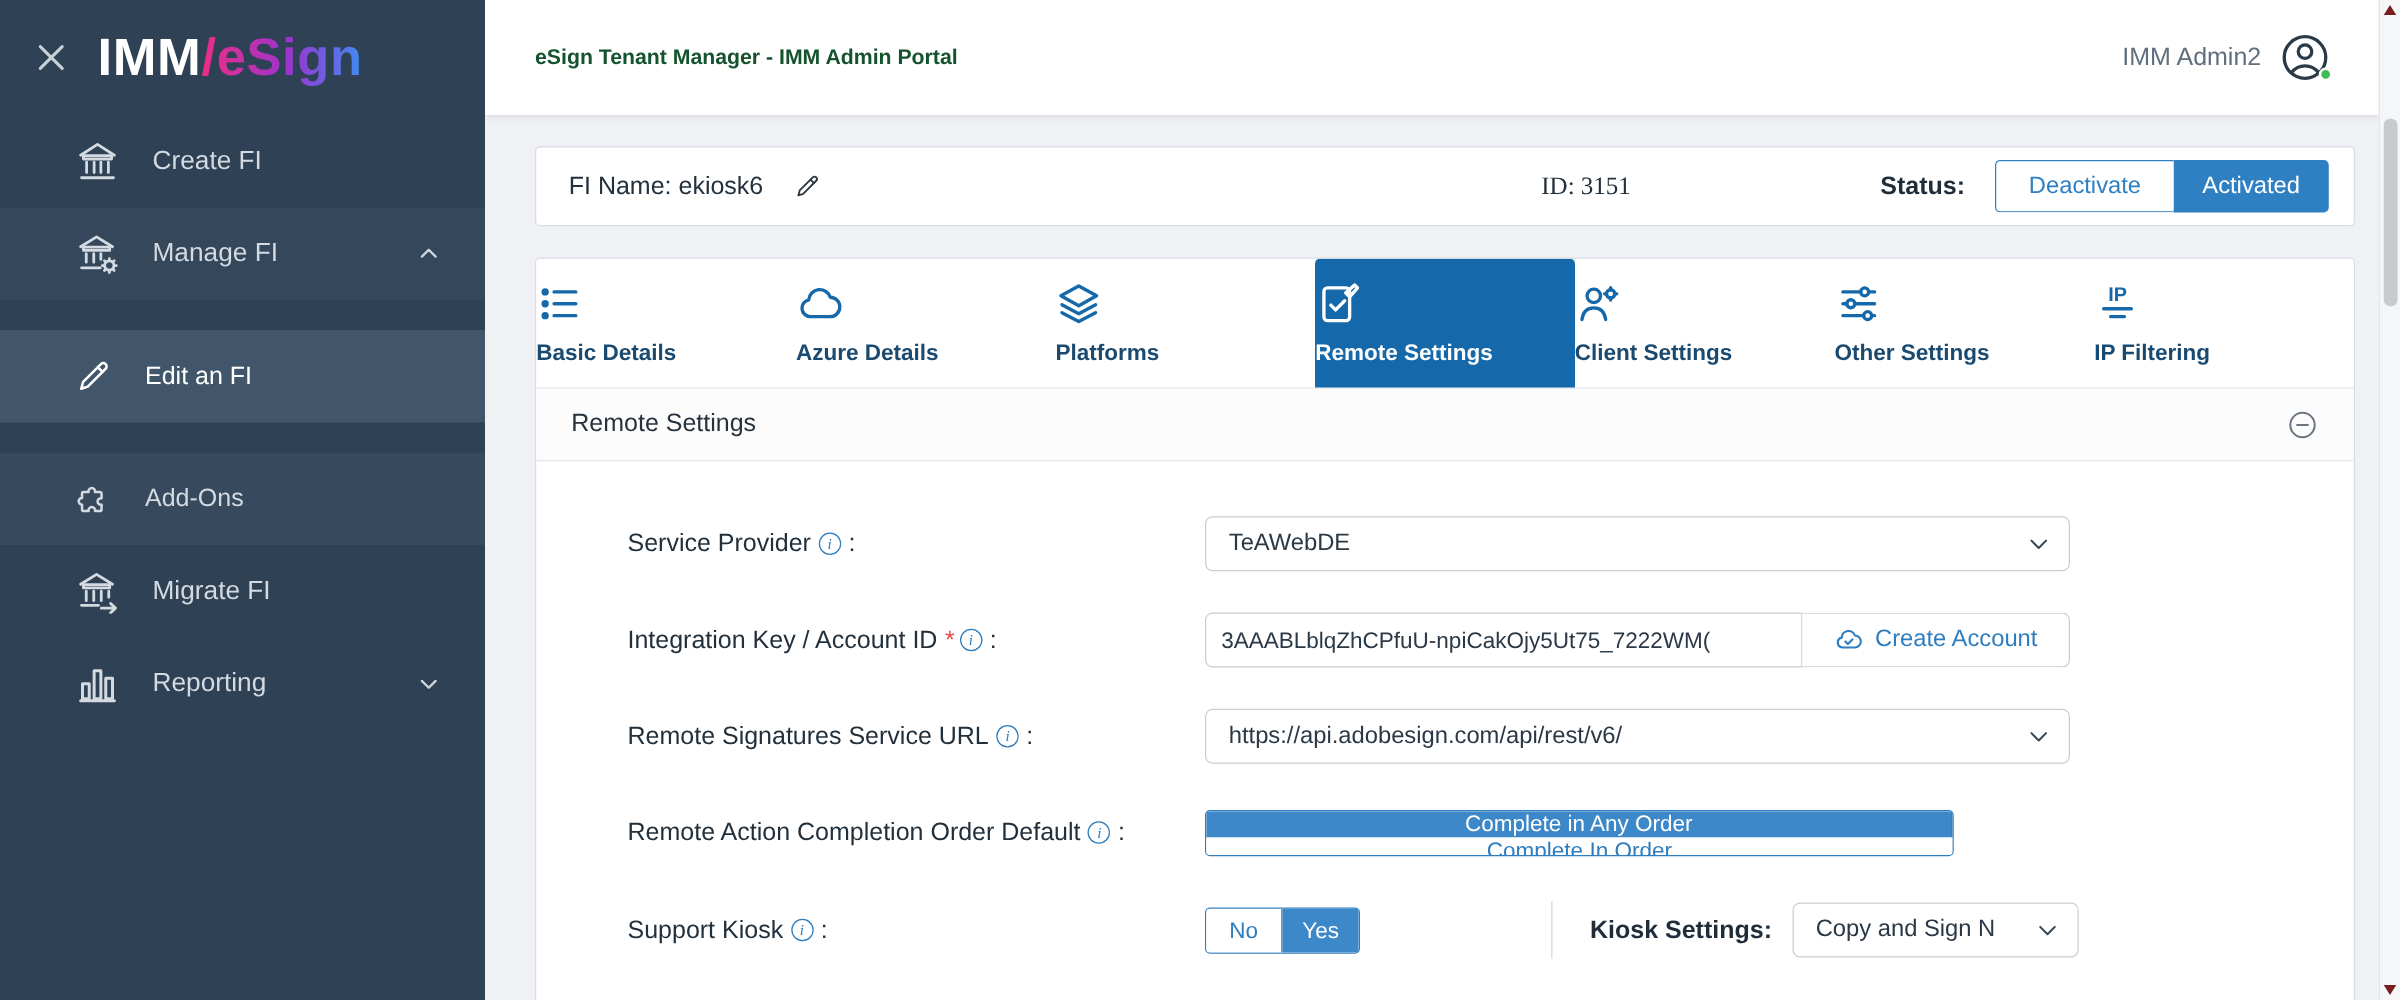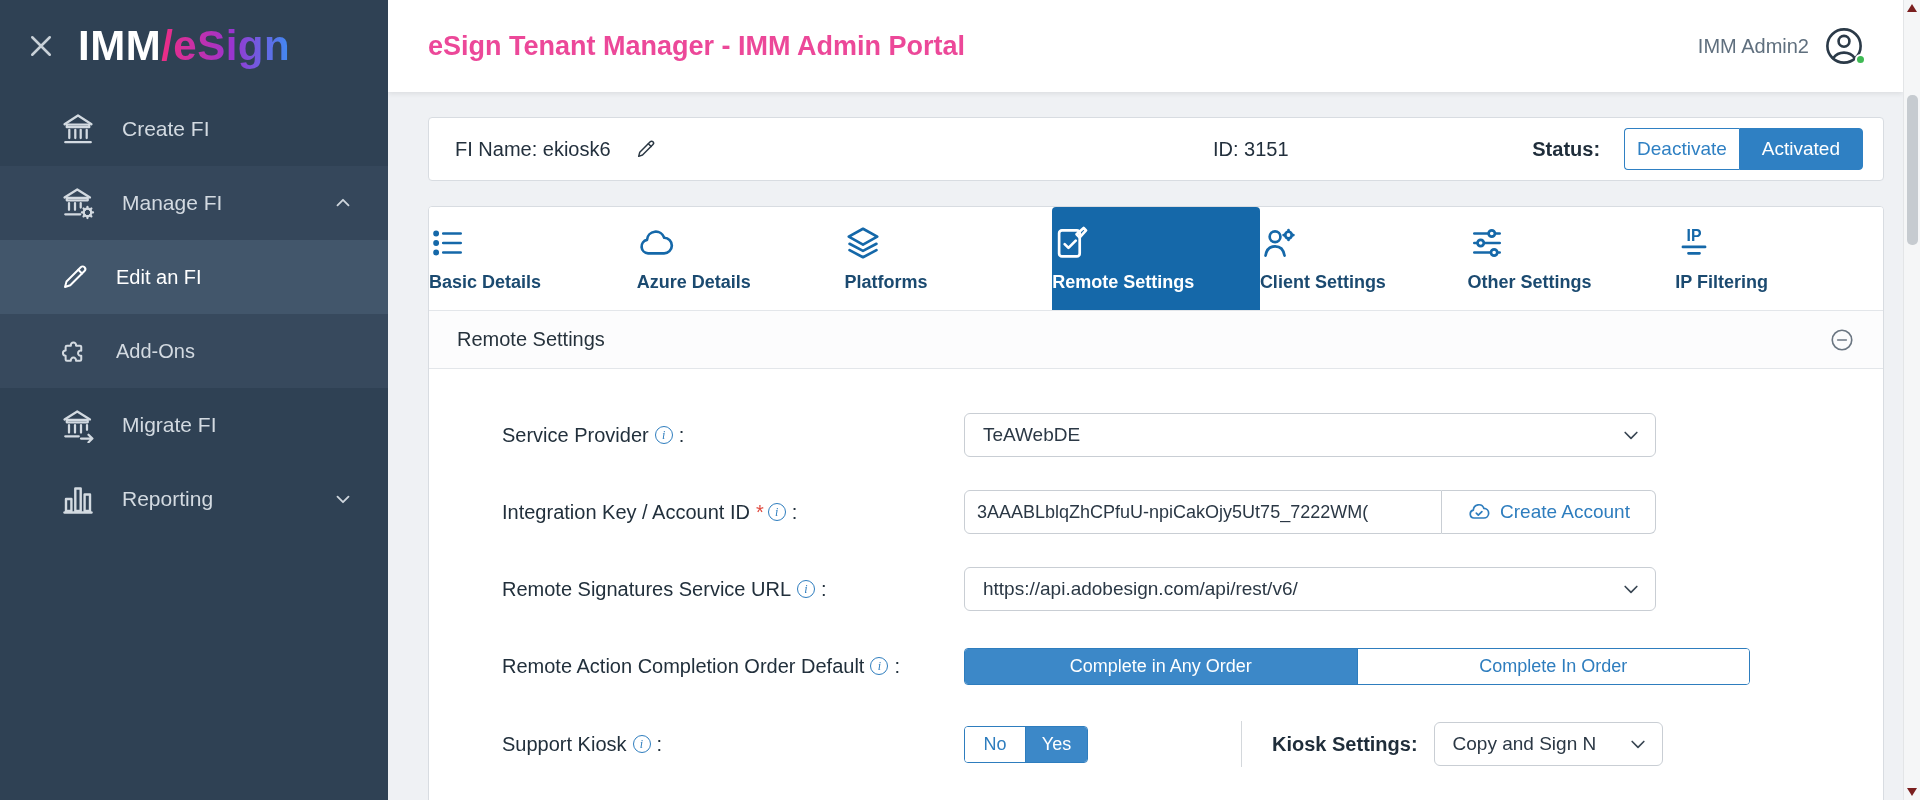--- a/index.html
+++ b/index.html
@@ -15,54 +15,54 @@
   .logo { font-size:42px; font-weight:800; letter-spacing:0.5px; white-space:nowrap; }
   .logo .imm { color:#ffffff; }
   .logo .grad { background:linear-gradient(90deg,#ee2d84 0%, #9a34cf 55%, #3f8cf3 100%);
                 -webkit-background-clip:text; background-clip:text; color:transparent; }
   .nav { display:flex; flex-direction:column; }
   .nav-item { height:74px; display:flex; align-items:center; padding-left:60px; gap:26px;
               color:#d3dae1; font-size:21px; cursor:pointer; position:relative; }
   .nav-item .nav-icon { width:36px; height:36px; display:inline-flex; }
   .nav-item .nav-icon svg { width:36px; height:36px; }
   .nav-item.group { background:#35475b; }
-  .nav-item.sub { background:#37495d; font-size:20px; }
+  .nav-item.sub { background:#37495d; font-size:20px;margin-top:24px; }
   .nav-item.sub .nav-icon, .nav-item.sub .nav-icon svg { width:30px; height:30px; }
   .nav-item.active { background:#42566b; color:#ffffff; }
   .nav-chevron { position:absolute; right:34px; width:22px; height:22px; color:#cfd6dd; }
   .nav-chevron svg { width:22px; height:22px; }
 
   
   .main { position:absolute; left:388px; top:0; right:17px; height:800px; }
   .app-header { height:92px; background:#ffffff; display:flex; align-items:center;
                 padding:0 38px 0 40px; box-shadow:0 2px 5px rgba(0,0,0,.08); position:relative; z-index:2; }
-  .app-title { font-size:27px; font-weight:700; color:#ec4899; }
+  .app-title { font-size:17px; font-weight:700; color:#14532d; }
   .user-area { margin-left:auto; display:flex; align-items:center; gap:14px; }
   .user-name { font-size:20px; color:#5f6f7e; }
   .avatar { position:relative; width:42px; height:42px; color:#2b3a48; cursor:pointer; }
   .avatar svg { width:42px; height:42px; }
   .presence-dot { position:absolute; right:-1px; bottom:2px; width:11px; height:11px;
                   border-radius:50%; background:#3fba54; border:2px solid #fff; }
 
   .content { padding:25px 19px 0 40px; }
 
   
   .fi-bar { position:relative; background:#fff; border:1px solid #d8dce1; border-radius:4px;
             height:64px; margin-bottom:25px; }
   .fi-bar .cell { position:absolute; top:0; height:100%; display:flex; align-items:center;
                   font-size:20px; color:#23303d; gap:24px; }
   .fi-name-cell { left:26px; }
   .edit-pencil { width:22px; height:22px; color:#2a3743; cursor:pointer; }
   .edit-pencil svg { width:22px; height:22px; }
   .fi-id-cell { left:427px; }
-  .fi-idnum-cell { left:784px; }
+  .fi-idnum-cell { left:804px;font-family:Liberation Serif, serif; }
   .status-cell { right:20px; gap:14px; }
   .status-label { font-weight:700; color:#1f2d3a; }
   .seg-status { display:flex; }
-  .btn-deactivate { height:42px; padding:0 12px; background:#fff; color:#2f80c3;
+  .btn-deactivate { height:42px; padding:0 26px; background:#fff; color:#2f80c3;
                     border:1px solid #2f80c3; border-right:none; border-radius:4px 0 0 4px;
                     font-size:19px; display:flex; align-items:center; cursor:pointer; }
   .btn-activated { height:42px; padding:0 22px; background:#2f80c3; color:#fff;
                    border:1px solid #2f80c3; border-radius:0 4px 4px 0;
                    font-size:19px; display:flex; align-items:center; cursor:pointer; }
 
   
   .card { background:#fff; border:1px solid #d8dce1; border-radius:4px; overflow:hidden; }
   .tabs { display:flex; height:103px; background:#fff; }
   .tab { flex:1; display:flex; flex-direction:column; align-items:flex-start; justify-content:center;
@@ -101,21 +101,21 @@
                 border-radius:6px 0 0 6px; padding:0 12px; font-size:18px; color:#2b3845;
                 font-family:"Liberation Sans", sans-serif; outline:none; }
   .create-btn { width:214px; height:44px; border:1px solid #c9ced4; border-left:none;
                 border-radius:0 6px 6px 0; background:#fff; color:#2e7dbe; font-size:19px;
                 display:flex; align-items:center; justify-content:center; gap:9px; cursor:pointer; }
   .create-btn .btn-icon { width:24px; height:24px; display:inline-flex; }
   .create-btn .btn-icon svg { width:24px; height:24px; }
 
   .seg { height:37px; border:1px solid #2e7dbe; border-radius:4px; display:flex; overflow:hidden;
          font-size:18px; background:#fff; }
-  .seg.wide { width:786px; }
+  .seg.wide { width:599px;flex-direction:column; }
   .seg-opt { display:flex; align-items:center; justify-content:center; color:#2e7dbe;
              background:#fff; cursor:pointer; flex:1; }
   .seg-opt.on { background:#3c88c8; color:#fff; }
   .seg .seg-opt:first-child { border-right:1px solid #2e7dbe; }
   .seg.noyes { width:124px; }
   .seg.noyes .seg-opt { width:61px; flex:0 0 61px; }
 
   .v-divider { width:1px; height:46px; background:#d4d8dc; margin-left:153px; }
   .kiosk-label { font-size:20px; font-weight:700; color:#1f2d3a; margin-left:30px; white-space:nowrap; }
   .kiosk-select { margin-left:16px; }

